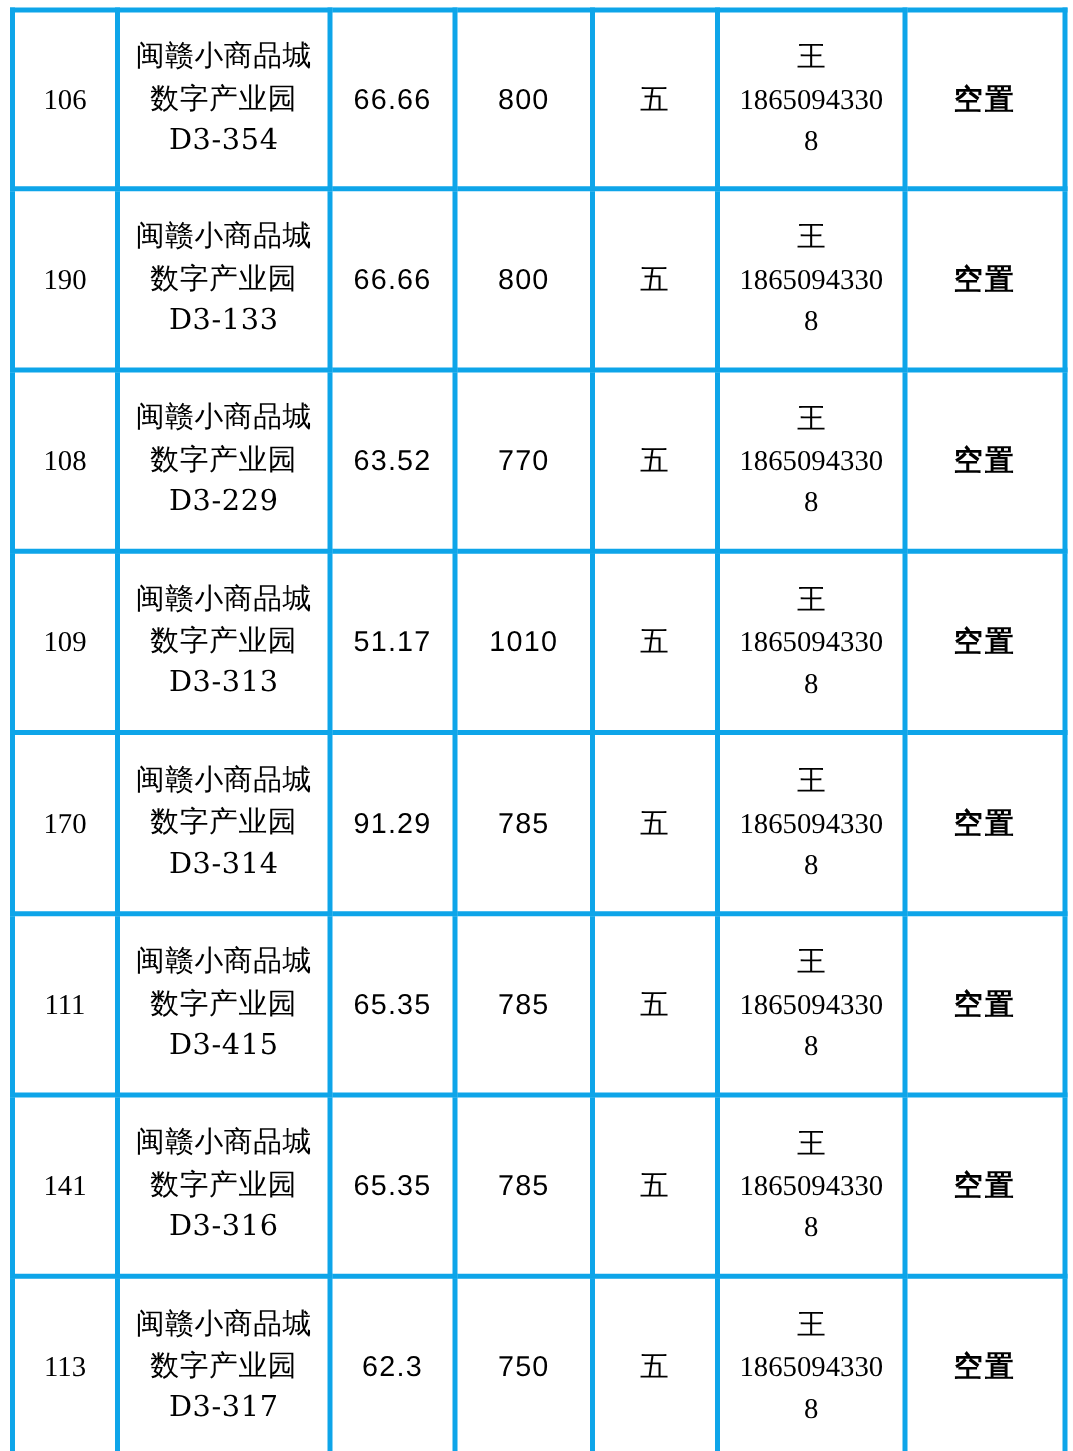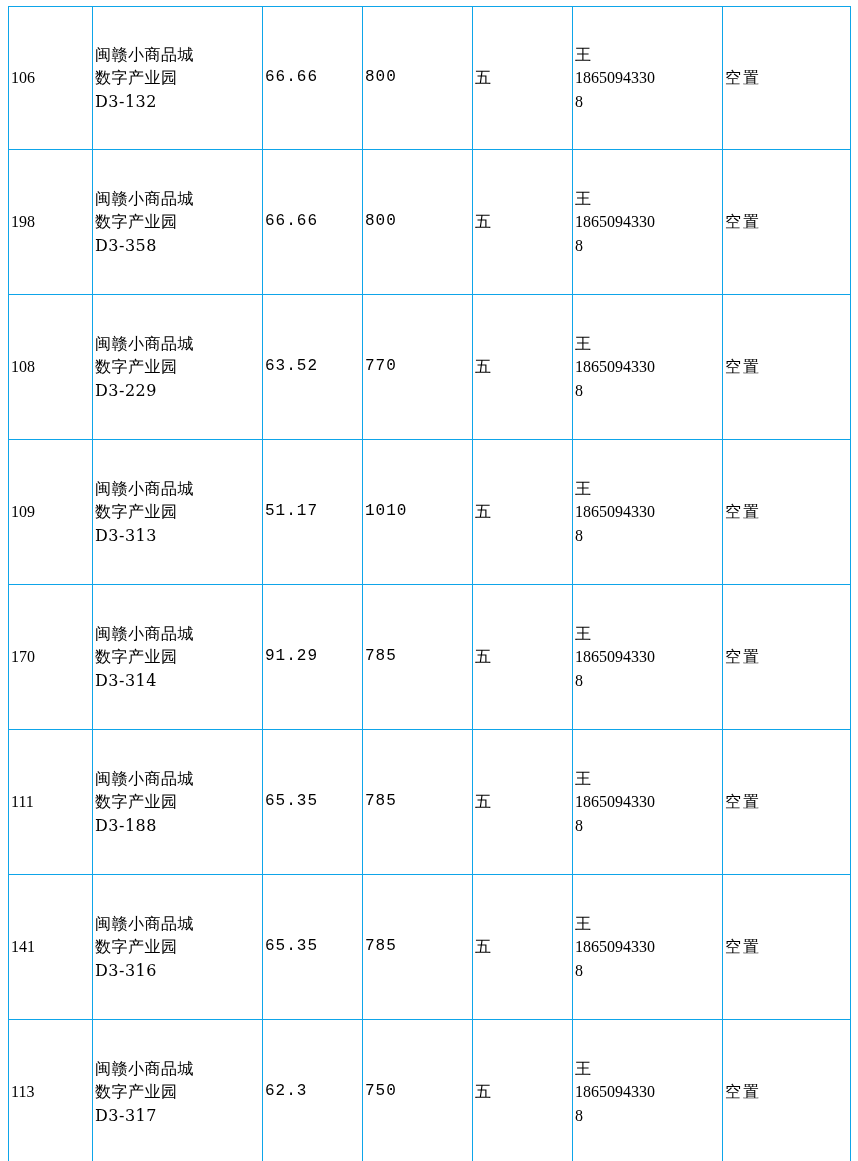--- a/index.html
+++ b/index.html
@@ -20,24 +20,25 @@
     height: 1161px;
     box-sizing: border-box;
     padding: 6px 8px 0 8px;
   }
   table.grid {
     width: 842px;
     border-collapse: collapse;
     table-layout: fixed;
   }
   table.grid td {
-    border: 1px solid #0ea5e9;
+    border: 4px solid #0ea5e9;
+    text-align: center;
     vertical-align: middle;
     padding: 4px 2px;
-    font-size: 16px;
+    font-size: 23px;
     line-height: 1.45;
   }
   
   col.c-index   { width: 84px; }
   col.c-name    { width: 170px; }
   col.c-area    { width: 100px; }
   col.c-price   { width: 110px; }
   col.c-floor   { width: 100px; }
   col.c-contact { width: 150px; }
   col.c-status  { width: 128px; }
@@ -50,38 +51,39 @@
     font-family: "DejaVu Serif", "Liberation Serif", serif;
     font-size: 16px;
     line-height: 1.55;
     letter-spacing: 0.5px;
   }
   td.name .line {
     display: block;
     white-space: nowrap;
   }
   td.area, td.price {
-    font-family: Liberation Mono, monospace;
+    font-family: Liberation Sans, sans-serif;
     font-size: 19px;
     letter-spacing: 1px;
   }
   td.floor {
     font-size: 17px;
     letter-spacing: 1px;
   }
   td.contact {
     font-size: 16px;
     line-height: 1.5;
   }
   td.contact .line {
     display: block;
   }
   td.status {
     font-size: 17px;
     letter-spacing: 2px;
+    font-weight: bold;
   }
   tr.row {
     height: 145px;
   }
   tr.row-first {
     height: 143px;
   }
 </style>
 </head>
 <body>
@@ -97,39 +99,39 @@
       <col class="c-contact">
       <col class="c-status">
     </colgroup>
     <tbody>
 
       <tr class="row row-first">
         <td class="index">106</td>
         <td class="name">
           <span class="line">闽赣小商品城</span>
           <span class="line">数字产业园</span>
-          <span class="line">D3-132</span>
+          <span class="line">D3-354</span>
         </td>
         <td class="area">66.66</td>
         <td class="price">800</td>
         <td class="floor">五</td>
         <td class="contact">
           <span class="line">王</span>
           <span class="line">1865094330</span>
           <span class="line">8</span>
         </td>
         <td class="status">空置</td>
       </tr>
 
       <tr class="row">
-        <td class="index">198</td>
-        <td class="name">
-          <span class="line">闽赣小商品城</span>
-          <span class="line">数字产业园</span>
-          <span class="line">D3-358</span>
+        <td class="index">190</td>
+        <td class="name">
+          <span class="line">闽赣小商品城</span>
+          <span class="line">数字产业园</span>
+          <span class="line">D3-133</span>
         </td>
         <td class="area">66.66</td>
         <td class="price">800</td>
         <td class="floor">五</td>
         <td class="contact">
           <span class="line">王</span>
           <span class="line">1865094330</span>
           <span class="line">8</span>
         </td>
         <td class="status">空置</td>
@@ -187,21 +189,21 @@
           <span class="line">8</span>
         </td>
         <td class="status">空置</td>
       </tr>
 
       <tr class="row">
         <td class="index">111</td>
         <td class="name">
           <span class="line">闽赣小商品城</span>
           <span class="line">数字产业园</span>
-          <span class="line">D3-188</span>
+          <span class="line">D3-415</span>
         </td>
         <td class="area">65.35</td>
         <td class="price">785</td>
         <td class="floor">五</td>
         <td class="contact">
           <span class="line">王</span>
           <span class="line">1865094330</span>
           <span class="line">8</span>
         </td>
         <td class="status">空置</td>

